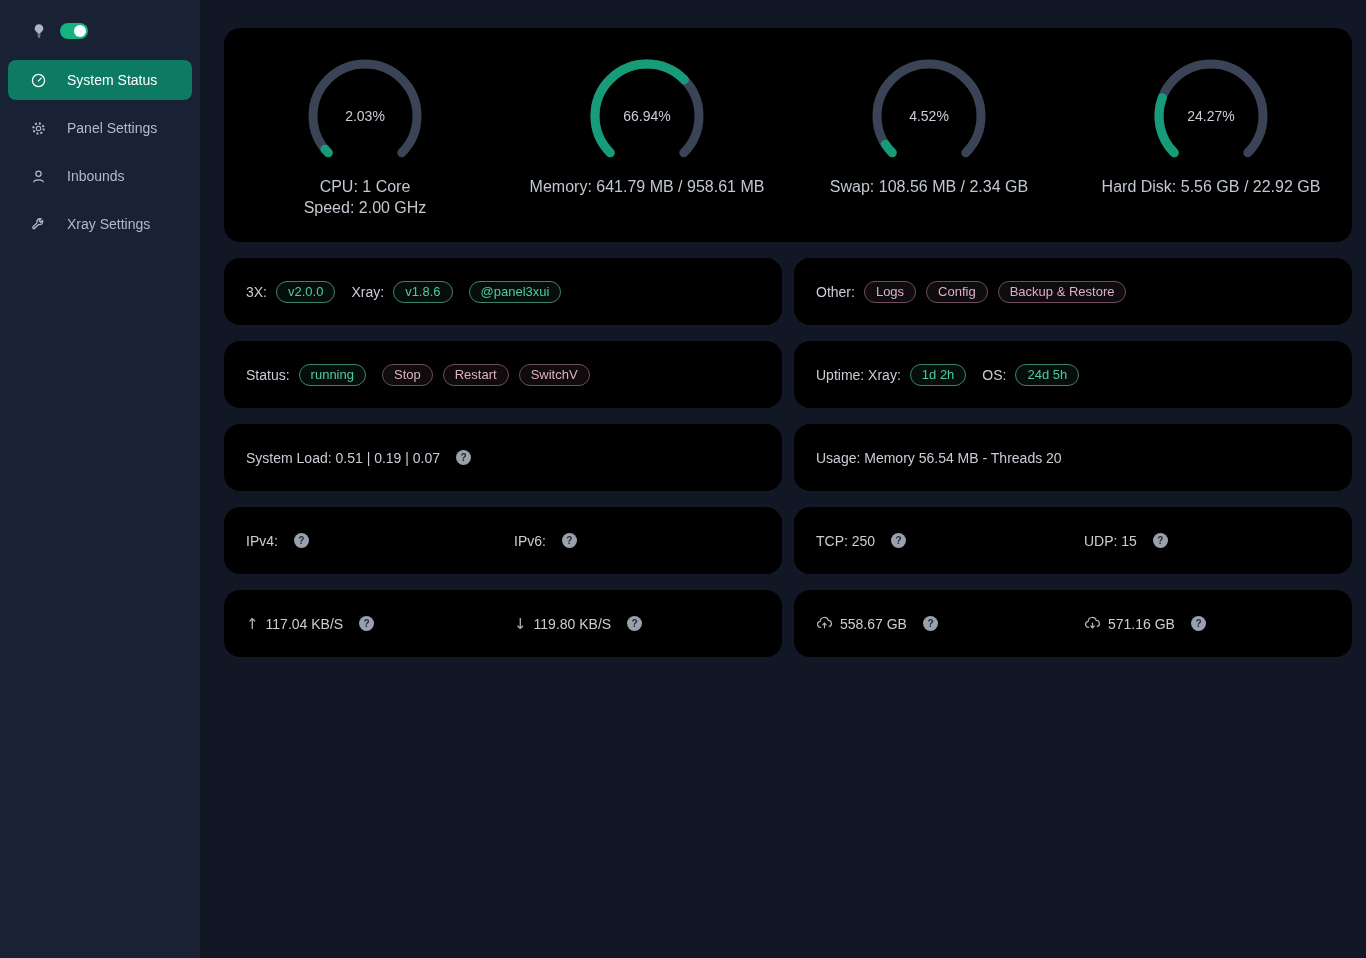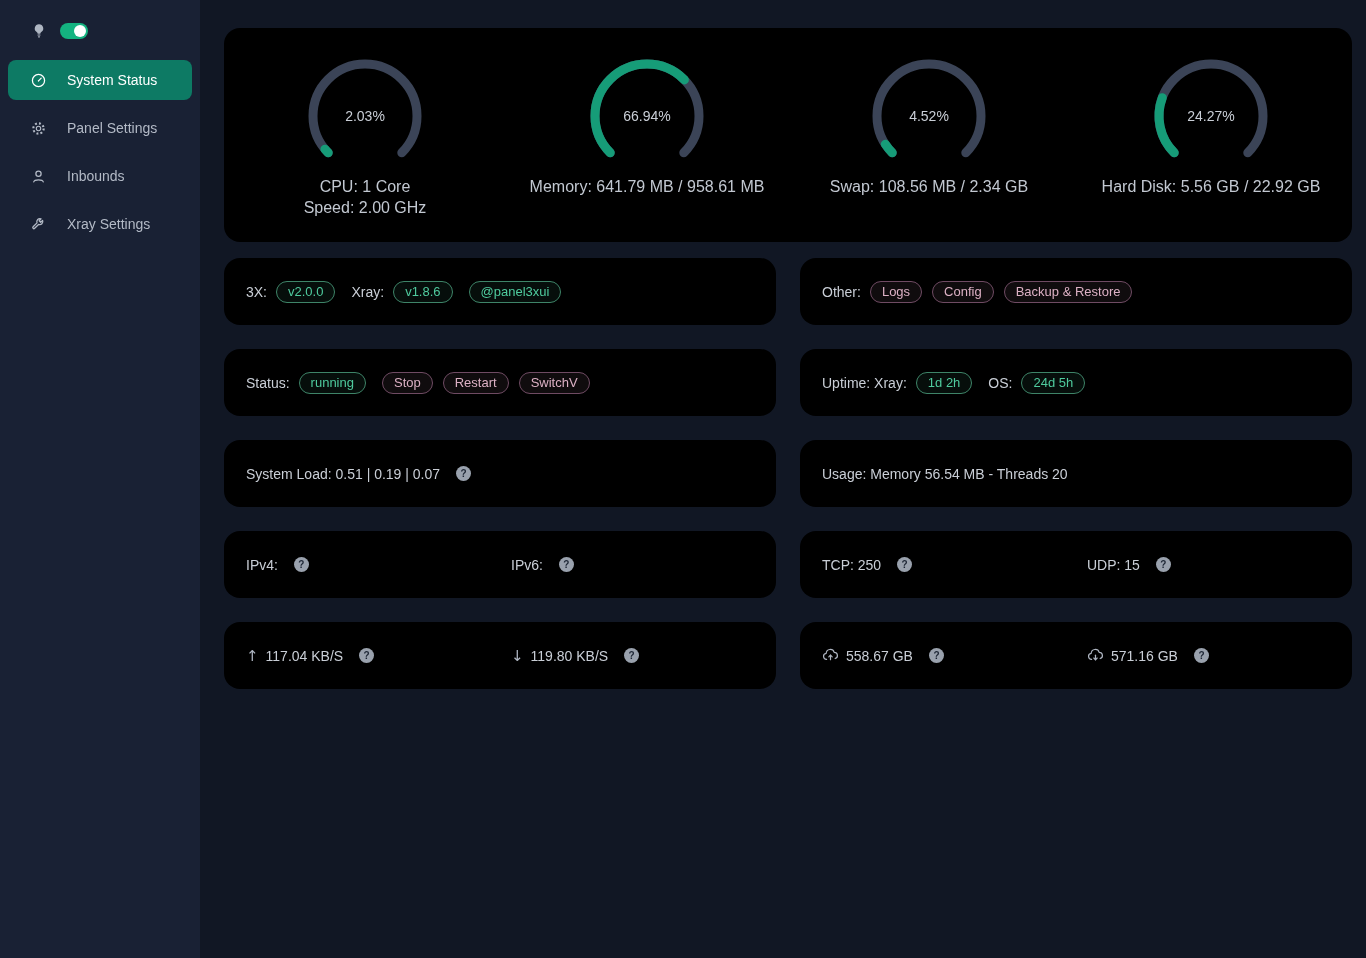--- a/index.html
+++ b/index.html
@@ -33,21 +33,21 @@
   .top-card{height:214px; display:flex; justify-content:space-evenly;
             align-items:flex-start; padding-top:28px; margin-bottom:16px;}
   .gauge-col{width:282px; text-align:center;}
   .gauge-wrap{position:relative; width:120px; height:120px; margin:0 auto;}
   .gauge-wrap svg{width:120px; height:120px; display:block;}
   .gauge-pct{position:absolute; inset:0; display:flex; align-items:center;
              justify-content:center; font-size:14px; color:#c9ced6;}
   .gauge-line{font-size:16px; color:#c2c8d1; line-height:21px;}
   .gauge-line:first-of-type{margin-top:9px;}
   .gauge-line:empty{display:none;}
-  .grid{display:grid; grid-template-columns:1fr 1fr; column-gap:12px; row-gap:16px;gap:24px;}
+  .grid{display:grid; grid-template-columns:1fr 1fr; column-gap:12px; row-gap:16px;}
   .row-card{height:67px; display:flex; align-items:center; padding-left:22px;}
   .half{width:50%; display:flex; align-items:center;text-align:right;}
   .lbl{color:#c9ced6; margin-right:9px; white-space:nowrap;}
   .tag{display:inline-flex; align-items:center; border-radius:999px;
        font-size:13px; line-height:16px; padding:2px 11px; margin-right:10px;
        white-space:nowrap; cursor:pointer;}
   .tag.green{color:var(--tag-green-text); border:1px solid var(--tag-green-border);
              background:rgba(79,203,158,.07);}
   .tag.pink{color:var(--tag-pink-text); border:1px solid var(--tag-pink-border);
             background:rgba(220,176,196,.07);}

